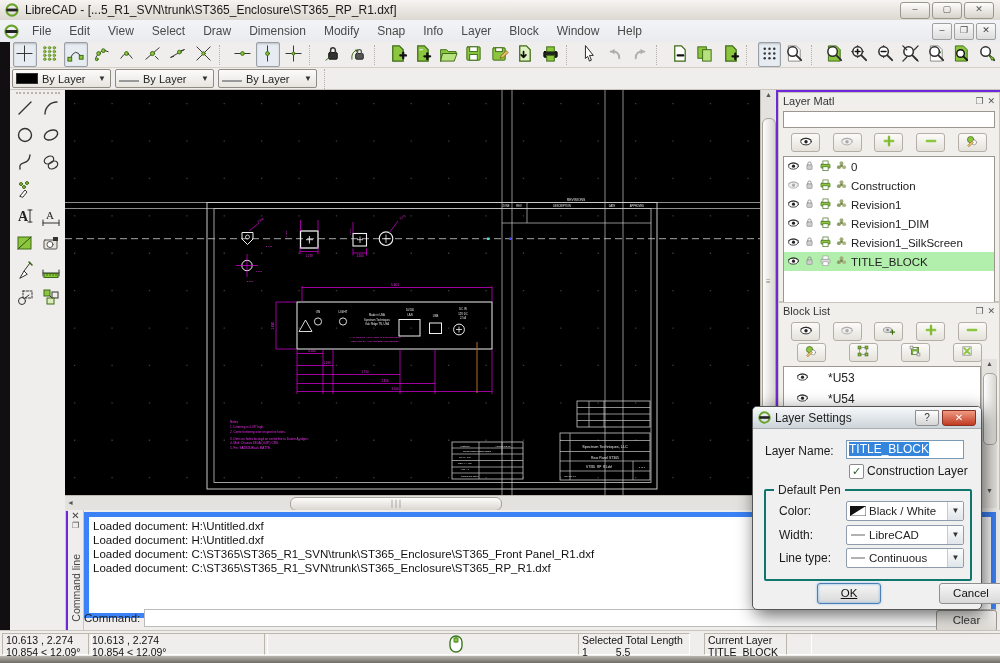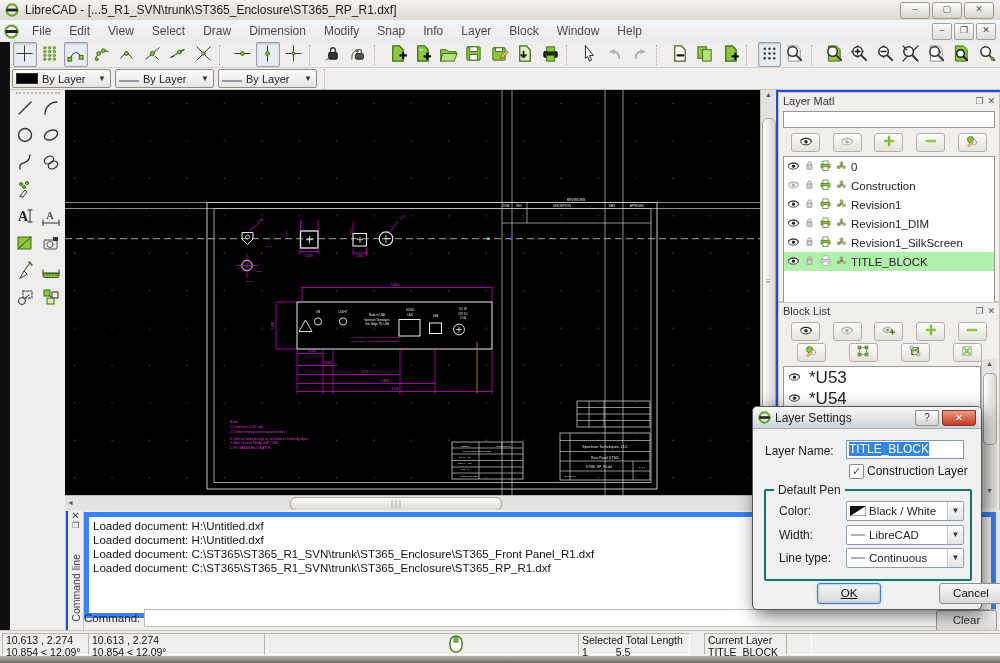--- a/index.html
+++ b/index.html
@@ -1,16 +1,16 @@
 <!DOCTYPE html>
 <html><head>
 <meta charset="utf-8">
 <style>
   html,body{margin:0;padding:0;background:#777;}
-  #app{position:relative;width:1000px;height:663px;overflow:hidden;background:#1d4ed8;
+  #app{position:relative;width:1000px;height:663px;overflow:hidden;background:#6d28d9;
        font-family:"Liberation Sans",sans-serif;font-size:12px;color:#222;}
   .abs{position:absolute;}
   
   .titlebar{left:0;top:0;width:1000px;height:20px;background:linear-gradient(#f6f4f1,#dcd8d1);
             border-bottom:1px solid #b5b0a7;display:flex;align-items:center;}
   .titletext{margin-left:6px;font-size:12px;color:#1a1a1a;}
   .winctl{position:absolute;right:6px;top:2px;display:flex;gap:2px;}
   .wbtn{width:28px;height:15px;border:1px solid #9b968e;border-radius:3px;
         background:linear-gradient(#fdfdfc,#d7d3cb);font-size:9px;line-height:13px;text-align:center;color:#555;}
   
@@ -59,21 +59,21 @@
   .phico{margin-left:auto;display:flex;gap:4px;font-size:9px;color:#555;}
   .filter{margin:2px 4px;height:15px;background:#fff;border:1px solid #9b978f;}
   .ptools{display:flex;justify-content:space-around;padding:3px 6px 2px;}
   .pbtn{width:27px;height:17px;border:1px solid #b3afa7;border-radius:3px;
         background:linear-gradient(#fcfbf9,#e5e2db);display:flex;align-items:center;justify-content:center;}
   .pbtn svg{width:14px;height:14px;}
   .plist{margin:2px 4px;background:#fff;border:1px solid #9b978f;overflow:hidden;}
   .lrow{height:19px;display:flex;align-items:center;gap:3px;padding-left:3px;font-size:11.5px;}
   .lrow.sel{background:#b2efac;}
   .lrow svg{width:13px;height:13px;}
-  .brow{height:21px;display:flex;align-items:center;gap:8px;padding-left:4px;font-size:17px;}
+  .brow{height:21px;display:flex;align-items:center;gap:19px;padding-left:12px;font-size:12px;}
   .brow svg{width:13px;height:13px;}
   .bscroll{position:absolute;right:2px;top:56px;width:15px;bottom:2px;background:#e4e2de;border-left:1px solid #bdb9b1;}
   
   .cmddock{left:68px;top:510px;width:932px;height:120px;background:#f0eeec;}
   .cmdtab{position:absolute;left:0;top:0;width:15px;height:120px;border-right:1px solid #c9c5bd;
           display:flex;flex-direction:column;align-items:center;font-size:10px;color:#444;}
   .cmdvert{writing-mode:vertical-rl;transform:rotate(180deg);margin-top:auto;margin-bottom:8px;font-size:10.5px;}
   .cmdtxt{position:absolute;left:16px;top:2px;right:4px;height:92px;background:#fff;border:5px solid #3b82f6;
           font-size:11.5px;padding:2px 4px;line-height:14px;color:#111;}
   .cmdrow{position:absolute;left:16px;top:98px;right:4px;height:20px;display:flex;align-items:center;font-size:11.5px;}

